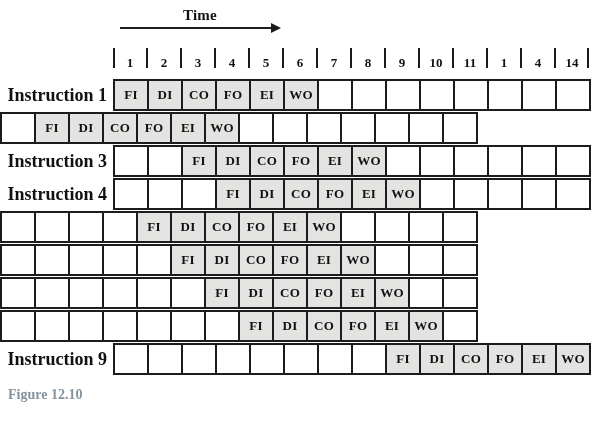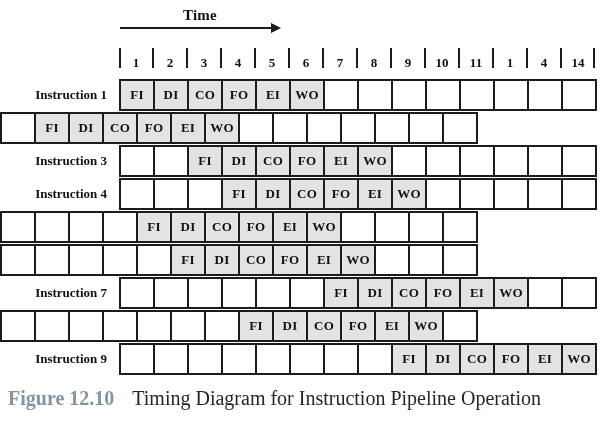--- a/index.html
+++ b/index.html
@@ -43,24 +43,24 @@
     border-left: 10px solid var(--grid);
     border-top: 5px solid transparent;
     border-bottom: 5px solid transparent;
   }
 
   
   .ptable { position: absolute; left: 0; top: 48px; }
   .prow { display: flex; margin-bottom: 1px; }
   .label-cell {
     width: 107px;
-    padding-right: 12px;
+    padding-right: 6px;
     text-align: right;
     font-weight: bold;
-    font-size: 13px;
+    font-size: 18px;
     display: flex;
     align-items: center;
     justify-content: flex-end;
     white-space: nowrap;
   }
   .cells { display: flex; }
 
   
   .hrow { display: flex; height: 30px; }
   .hcell {
@@ -112,21 +112,21 @@
   .cell:first-child { margin-left: 0; }
   .cell.filled { background: var(--fill); }
 
   
   .caption {
     position: absolute;
     left: 8px;
     top: 387px;
     display: flex;
     align-items: baseline;
-    font-size: 20px;
+    font-size: 14px;
   }
   .fig-num {
     font-weight: bold;
     margin-right: 18px;
   }
   .fig-title { color: #262626; }
 </style>
 </head>
 <body>
 
@@ -265,21 +265,20 @@
             <div class="cell filled">CO</div>
             <div class="cell filled">FO</div>
             <div class="cell filled">EI</div>
             <div class="cell filled">WO</div>
             <div class="cell"></div>
             <div class="cell"></div>
             <div class="cell"></div>
           </div>
         </div>
         <div class="prow">
-          <div class="label-cell">Instruction 7</div>
           <div class="cells">
             <div class="cell"></div>
             <div class="cell"></div>
             <div class="cell"></div>
             <div class="cell"></div>
             <div class="cell"></div>
             <div class="cell"></div>
             <div class="cell filled">FI</div>
             <div class="cell filled">DI</div>
             <div class="cell filled">CO</div>
@@ -325,16 +324,15 @@
             <div class="cell filled">FO</div>
             <div class="cell filled">EI</div>
             <div class="cell filled">WO</div>
           </div>
         </div>
       </div>
   </div>
 
   <div class="caption">
     <span class="fig-num" style="color: rgb(132, 148, 160);">Figure 12.10</span>
-    <span class="fig-title">Timing Diagram for Instruction Pipeline Operation</span>
   </div>
 
 </div>
 
 </body></html>

